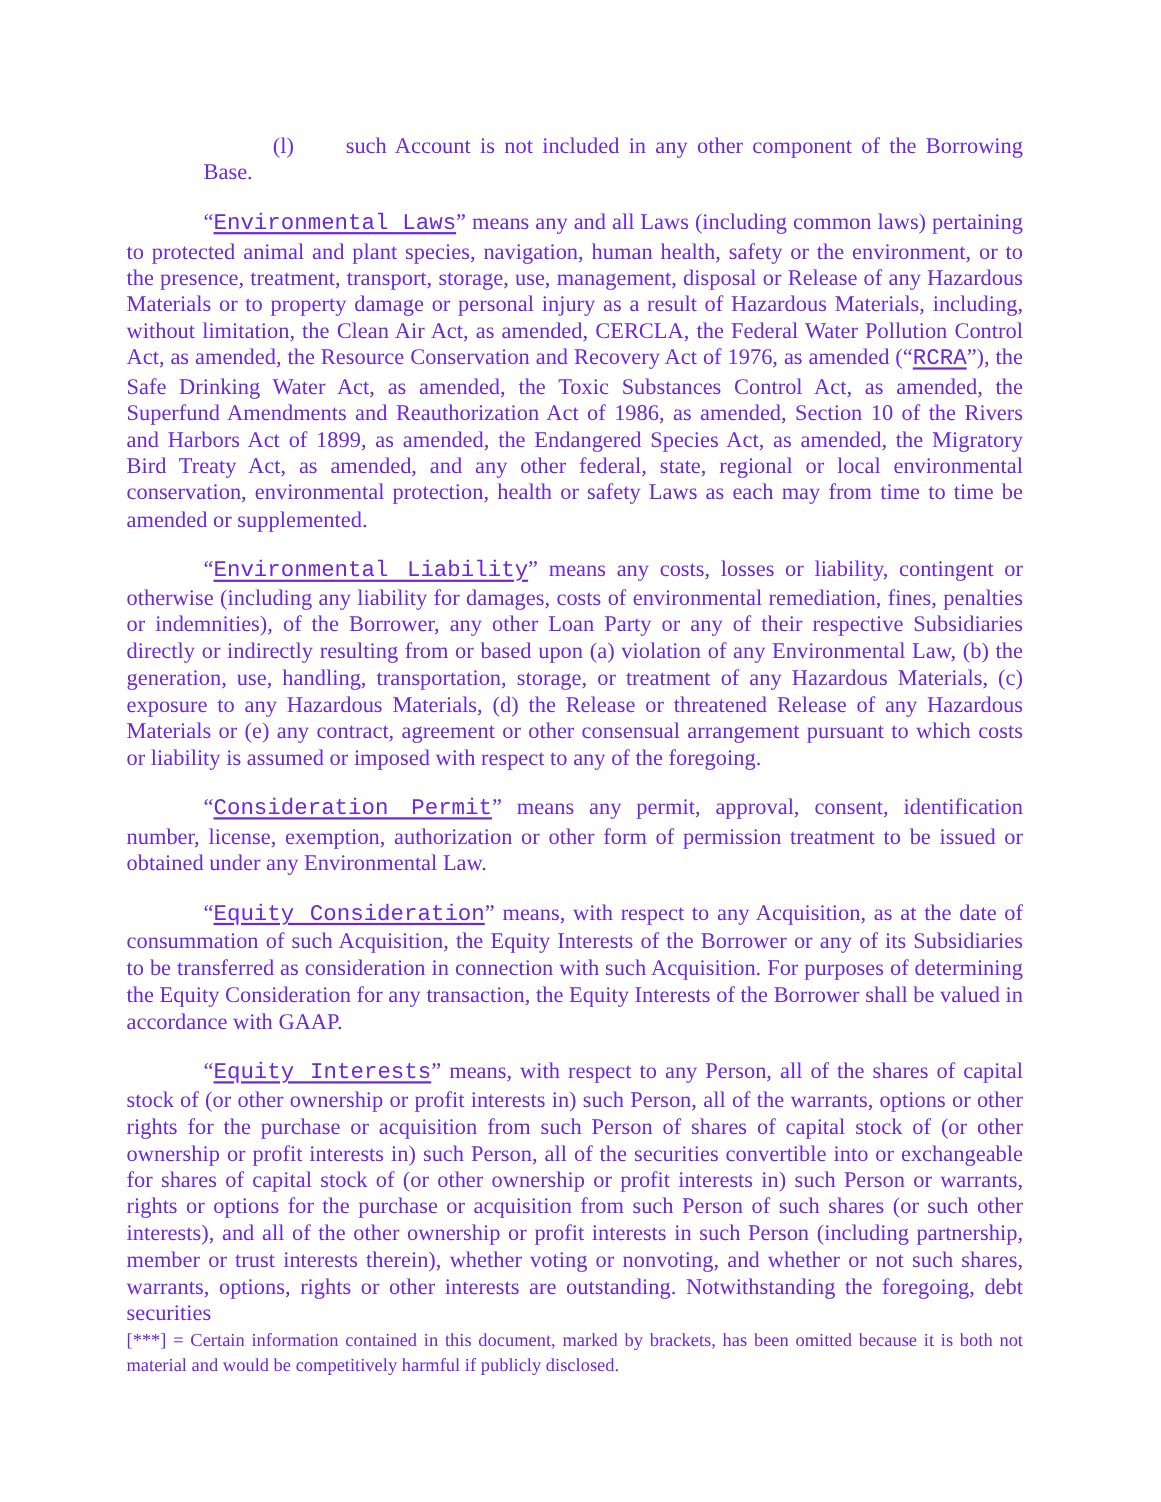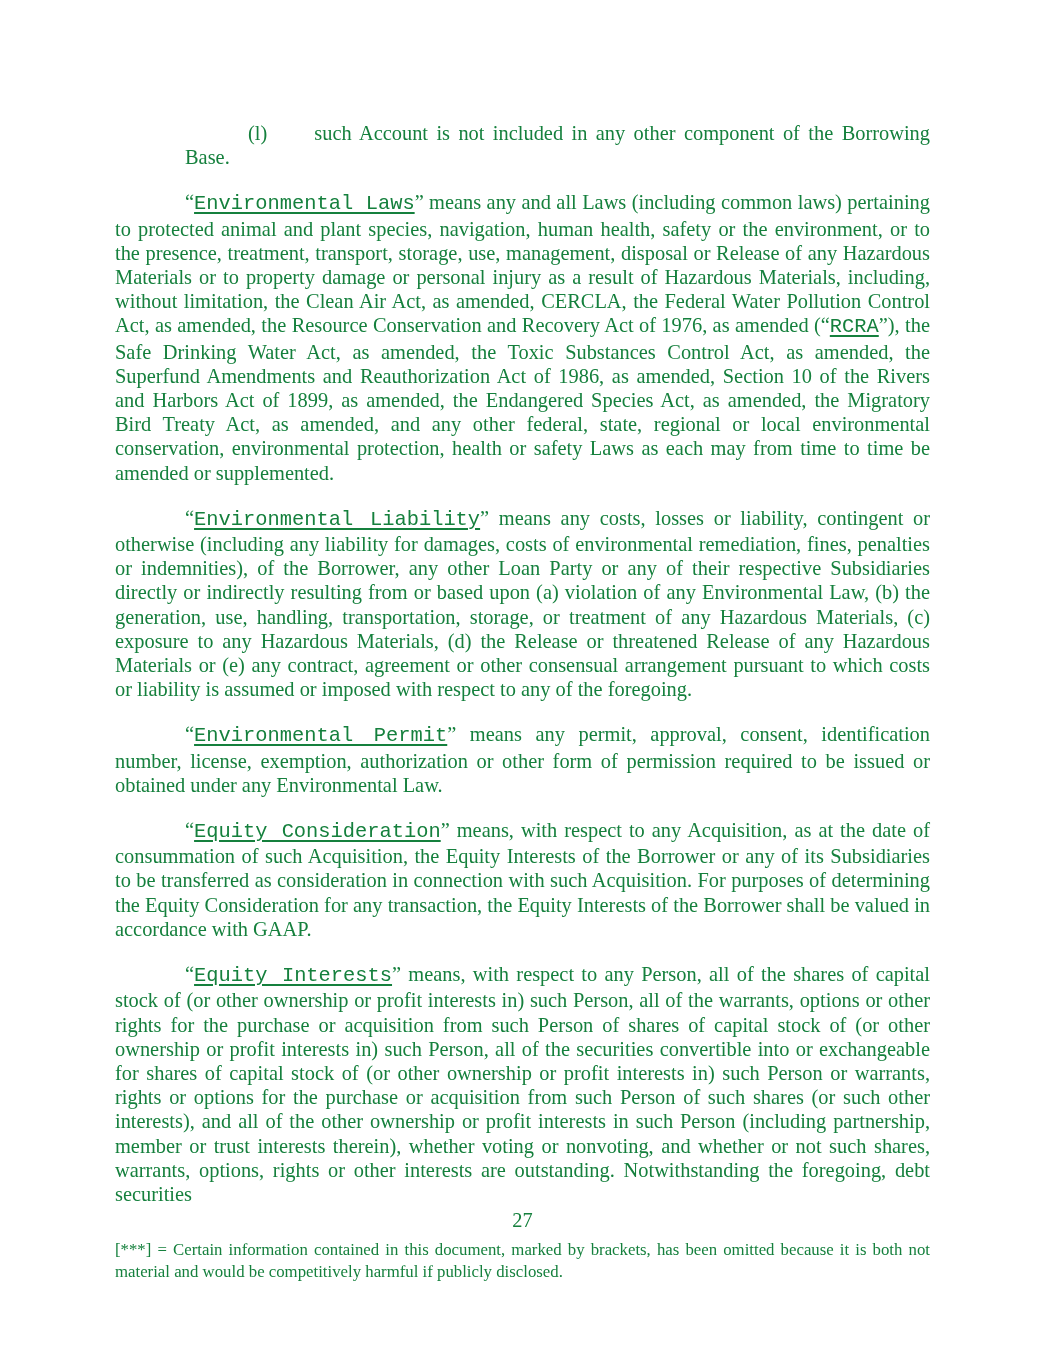--- a/index.html
+++ b/index.html
@@ -7,21 +7,21 @@
     width: 1055px;
     height: 1365px;
     position: relative;
     font-family: "Liberation Serif", "DejaVu Serif", serif;
   }
   .page {
     box-sizing: border-box;
     width: 1055px;
     height: 1365px;
     background: #ffffff;
-    color: #15803d;
+    color: #6d28d9;
     padding: 121px 125px 0 115px;
     font-size: 20.4px;
     line-height: 24.2px;
   }
   .page p {
     margin: 0 0 21px 0;
     text-align: justify;
   }
   
   p.clause {
@@ -60,23 +60,22 @@
 
 <div class="page">
 
   <p class="clause"><span>(l)</span><span class="tab"></span><span>such Account is not included in any other component of the Borrowing Base.</span></p>
 
 
   <p class="indented"><span>“</span><span class="u">Environmental Laws</span><span>” means any and all Laws (including common laws) pertaining to protected animal and plant species, navigation, human health, safety or the environment, or to the presence, treatment, transport, storage, use, management, disposal or Release of any Hazardous Materials or to property damage or personal injury as a result of Hazardous Materials, including, without limitation, the Clean Air Act, as amended, CERCLA, the Federal Water Pollution Control Act, as amended, the Resource Conservation and Recovery Act of 1976, as amended (“</span><span class="u">RCRA</span><span>”), the Safe Drinking Water Act, as amended, the Toxic Substances Control Act, as amended, the Superfund Amendments and Reauthorization Act of 1986, as amended, Section 10 of the Rivers and Harbors Act of 1899, as amended, the Endangered Species Act, as amended, the Migratory Bird Treaty Act, as amended, and any other federal, state, regional or local environmental conservation, environmental protection, health or safety Laws as each may from time to time be amended or supplemented.</span></p>
 
   <p class="indented"><span>“</span><span class="u">Environmental Liability</span><span>” means any costs, losses or liability, contingent or otherwise (including any liability for damages, costs of environmental remediation, fines, penalties or indemnities), of the Borrower, any other Loan Party or any of their respective Subsidiaries directly or indirectly resulting from or based upon (a) violation of any Environmental Law, (b) the generation, use, handling, transportation, storage, or treatment of any Hazardous Materials, (c) exposure to any Hazardous Materials, (d) the Release or threatened Release of any Hazardous Materials or (e) any contract, agreement or other consensual arrangement pursuant to which costs or liability is assumed or imposed with respect to any of the foregoing.</span></p>
 
-  <p class="indented"><span>“</span><span class="u">Environmental Permit</span><span>” means any permit, approval, consent, identification number, license, exemption, authorization or other form of permission required to be issued or obtained under any Environmental Law.</span></p>
+  <p class="indented"><span>“</span><span class="u">Consideration Permit</span><span>” means any permit, approval, consent, identification number, license, exemption, authorization or other form of permission treatment to be issued or obtained under any Environmental Law.</span></p>
 
   <p class="indented"><span>“</span><span class="u">Equity Consideration</span><span>” means, with respect to any Acquisition, as at the date of consummation of such Acquisition, the Equity Interests of the Borrower or any of its Subsidiaries to be transferred as consideration in connection with such Acquisition.  For purposes of determining the Equity Consideration for any transaction, the Equity Interests of the Borrower shall be valued in accordance with GAAP.</span></p>
 
   <p class="indented" style="margin-bottom:2px;"><span>“</span><span class="u">Equity Interests</span><span>” means, with respect to any Person, all of the shares of capital stock of (or other ownership or profit interests in) such Person, all of the warrants, options or other rights for the purchase or acquisition from such Person of shares of capital stock of (or other ownership or profit interests in) such Person, all of the securities convertible into or exchangeable for shares of capital stock of (or other ownership or profit interests in) such Person or warrants, rights or options for the purchase or acquisition from such Person of such shares (or such other interests), and all of the other ownership or profit interests in such Person (including partnership, member or trust interests therein), whether voting or nonvoting, and whether or not such shares, warrants, options, rights or other interests are outstanding.  Notwithstanding the foregoing, debt securities</span></p>
 
-  <p class="page-number">27</p>
 
   <p class="footnote">[***] = Certain information contained in this document, marked by brackets, has been omitted because it is both not material and would be competitively harmful if publicly disclosed.</p>
 
 </div>
 
 </body></html>

